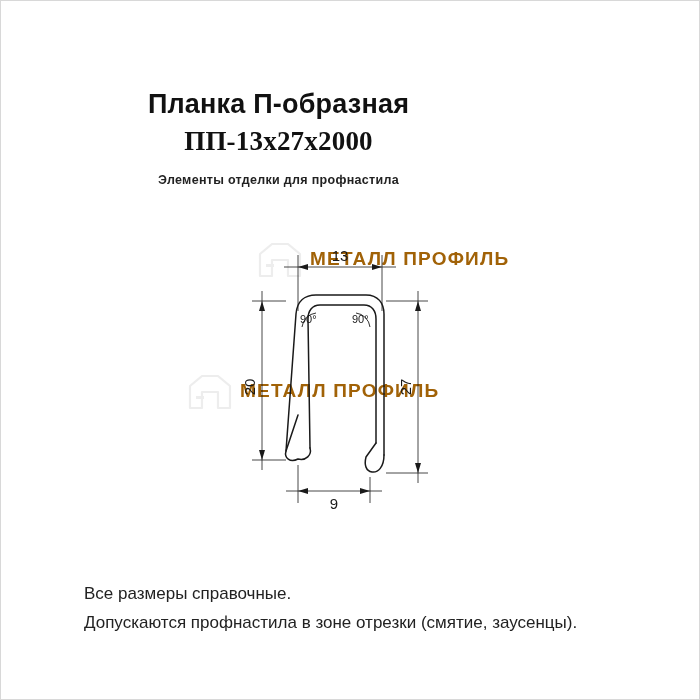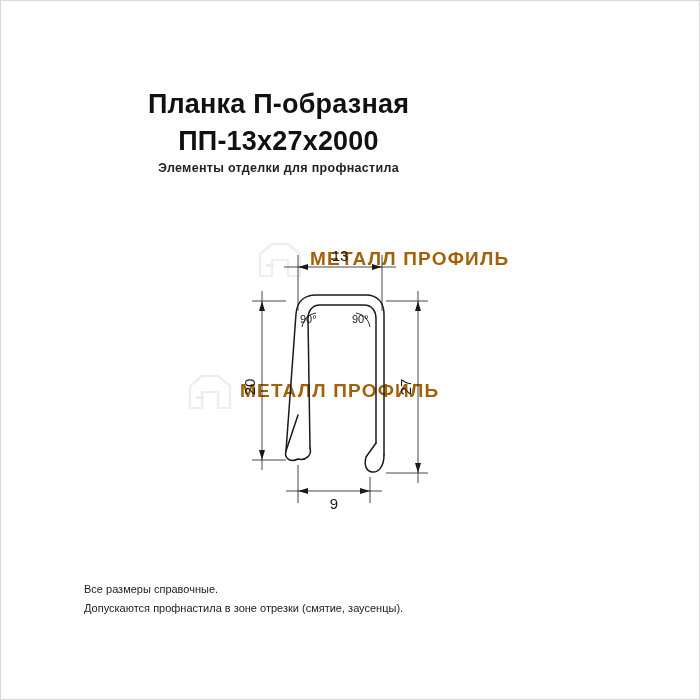--- a/index.html
+++ b/index.html
@@ -45,26 +45,27 @@
     line-height: 1.25;
     color: #111111;
   }
   .title-2 {
     font-size: 27px;
     font-weight: bold;
     letter-spacing: 0.2px;
     line-height: 1.25;
     color: #111111;
     margin-top: 3px;
+    font-family: Liberation Serif, serif;
   }
   .subtitle {
     font-size: 12.5px;
     font-weight: bold;
     color: #222222;
-    margin-top: 2px;
+    margin-top: 14px;
     letter-spacing: 0.3px;
   }
 
   
   .drawing {
     position: absolute;
     left: 150px;
     top: 215px;
     width: 420px;
     height: 320px;
@@ -88,21 +89,21 @@
   }
 
   
   .footnotes {
     position: absolute;
     left: 84px;
     top: 580px;
     width: 560px;
   }
   .footnote {
-    font-size: 11px;
+    font-size: 17px;
     color: #222222;
     line-height: 1.7;
   }
 </style>
 </head>
 <body>
 
 <div class="page">
 
   <div class="border-frame"></div>

